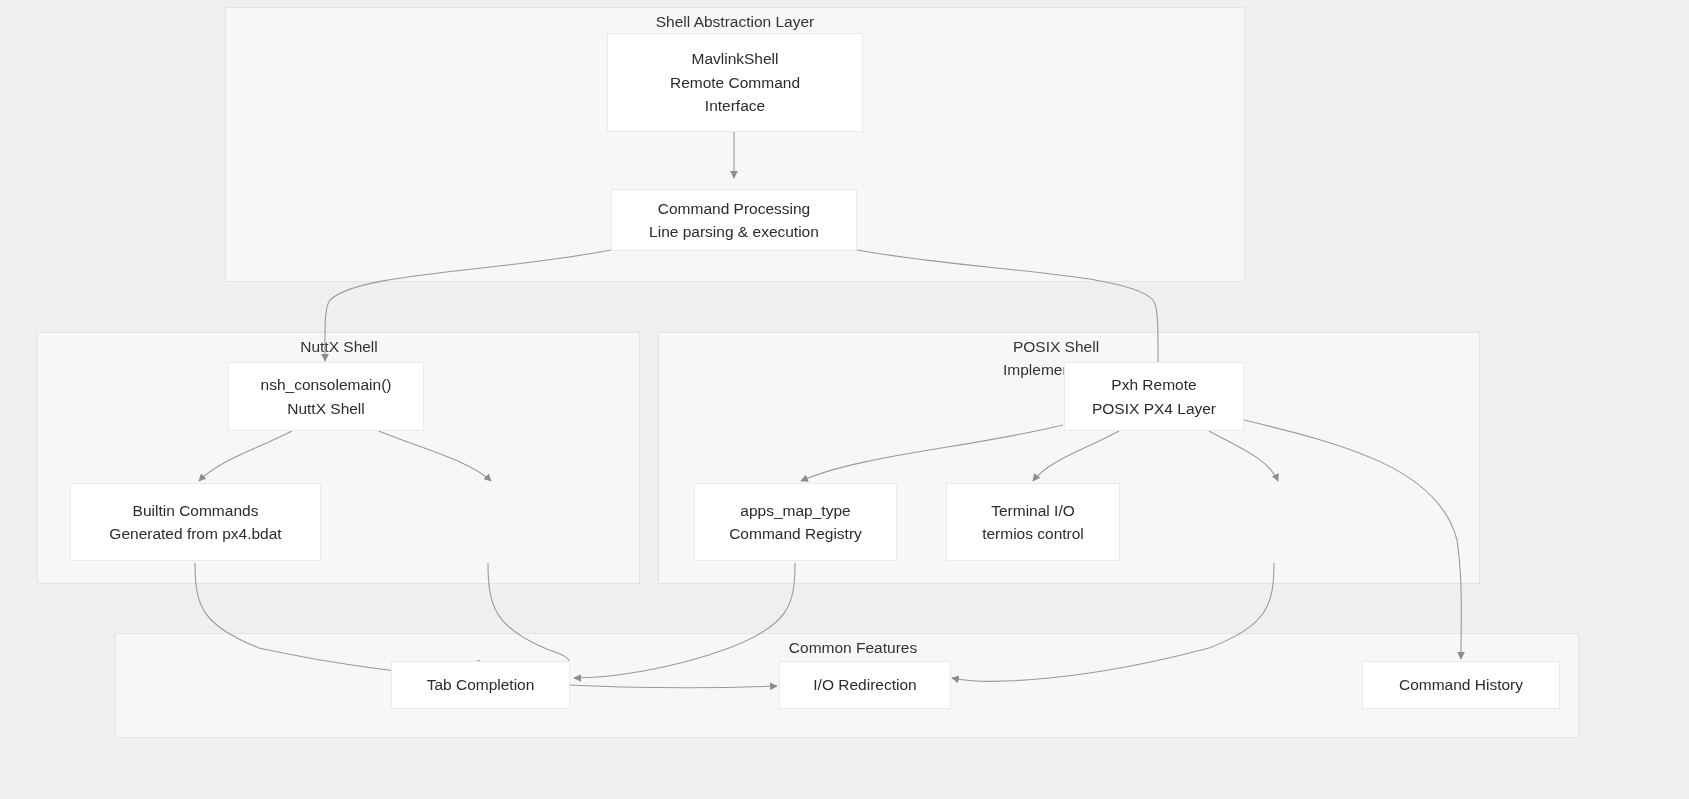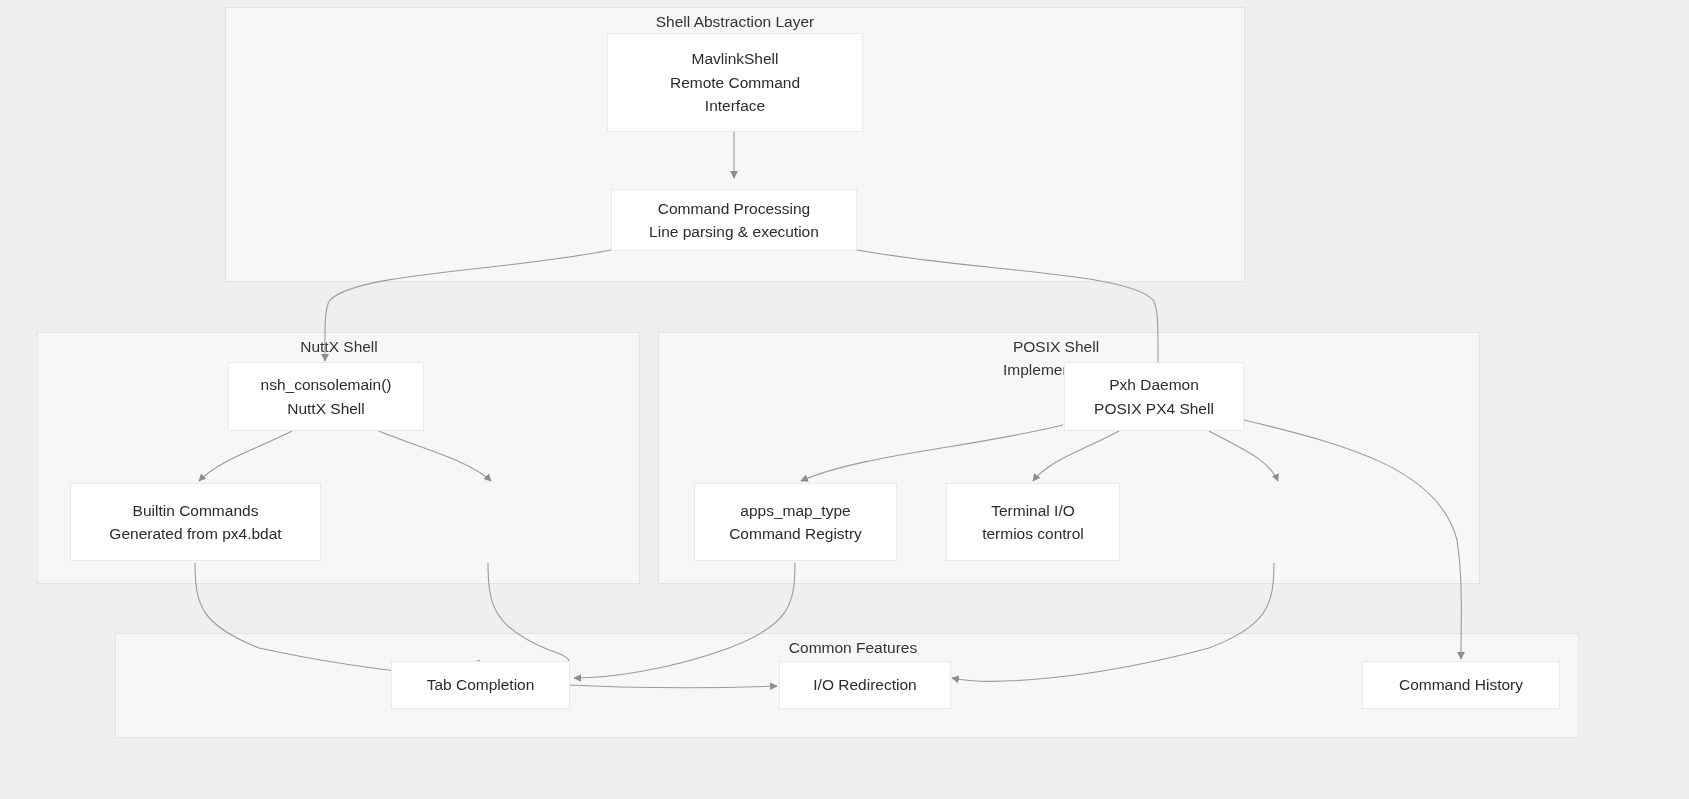--- a/index.html
+++ b/index.html
@@ -149,22 +149,22 @@
     <span class="l">NuttX Shell</span>
   </div>
 
   <div class="node" style="left:41px; top:483px; width:251px; height:78px;">
     <span class="l">Builtin Commands</span>
     <span class="l">Generated from px4.bdat</span>
   </div>
 
 
   <div class="node" style="left:1035px; top:362px; width:180px; height:69px;">
-    <span class="l">Pxh Daemon</span>
-    <span class="l">POSIX PX4 Shell</span>
+    <span class="l">Pxh Remote</span>
+    <span class="l">POSIX PX4 Layer</span>
   </div>
 
   <div class="node" style="left:665px; top:483px; width:203px; height:78px;">
     <span class="l">apps_map_type</span>
     <span class="l">Command Registry</span>
   </div>
 
   <div class="node" style="left:917px; top:483px; width:174px; height:78px;">
     <span class="l">Terminal I/O</span>
     <span class="l">termios control</span>

